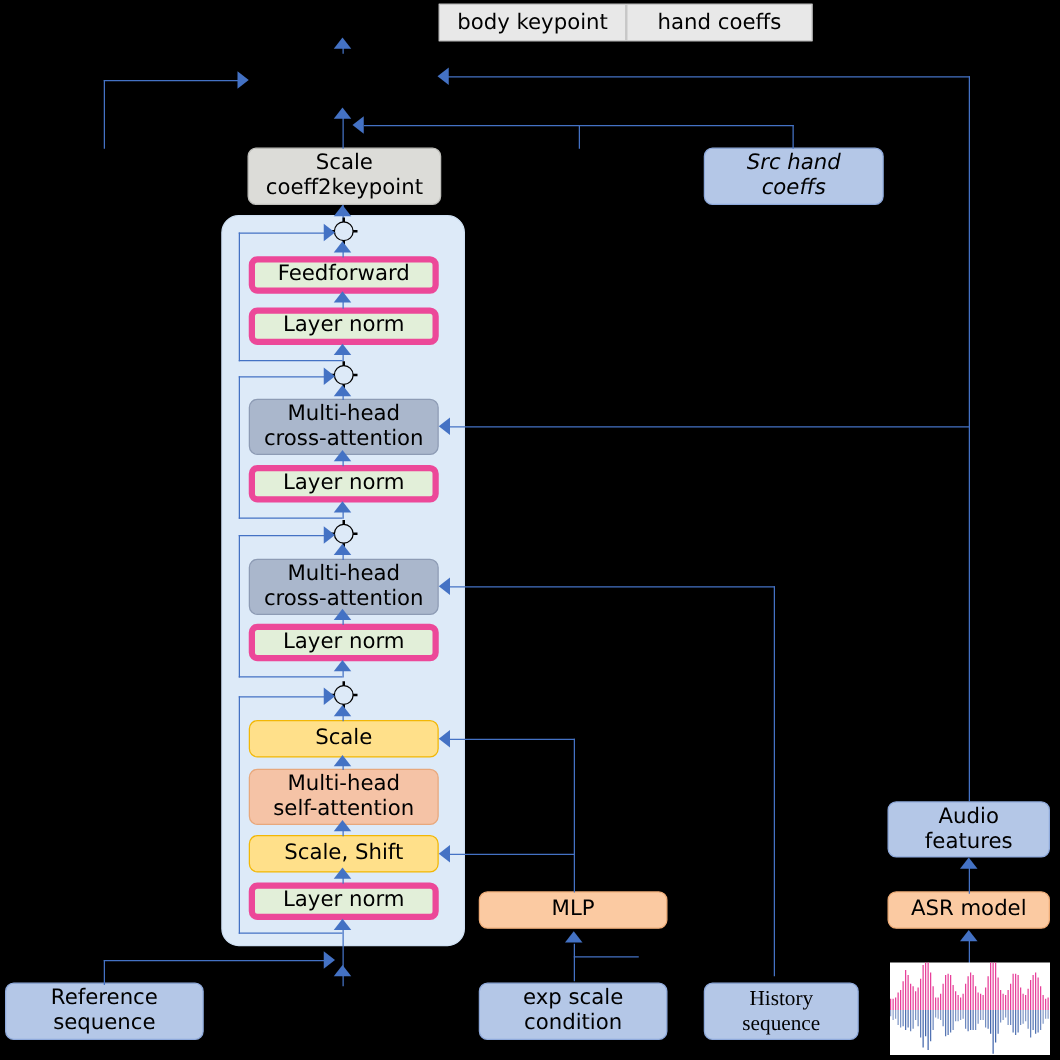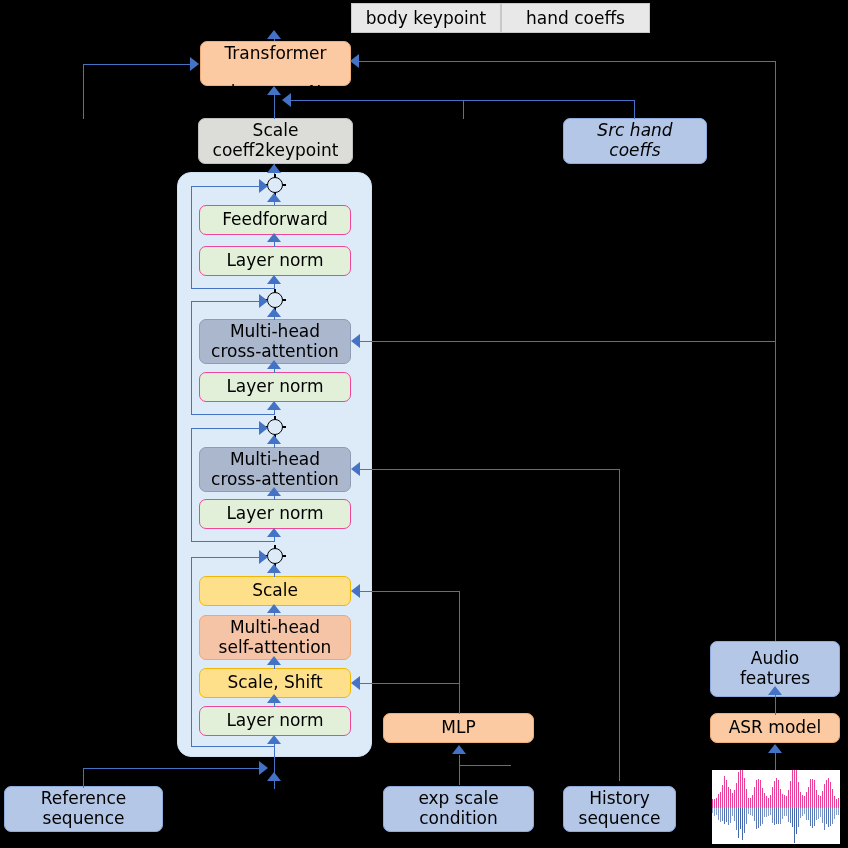--- a/index.html
+++ b/index.html
@@ -12,21 +12,21 @@
     position:absolute;box-sizing:border-box;display:flex;
     align-items:center;justify-content:center;text-align:center;
     border-radius:7px;line-height:1.15;color:#000;
     font-size:17px;white-space:pre-line;
   }
   .blue   {background:#b4c7e7;border:1px solid #8faadc;}
   .grey   {background:#dcdcd8;border:1px solid #bfbfbb;}
   .orange {background:#fbcaa2;border:1px solid #f0ad78;}
   .salmon {background:#f5c3a6;border:1px solid #e8a87c;}
   .yellow {background:#ffe08a;border:1px solid #f2b705;}
-  .green  {background:#e2efd9;border:1px solid #ec4899;}
+  .green  {background:#e2efd9;border:5px solid #ec4899;}
   .gblue  {background:#aab7cc;border:1px solid #8d9bb4;}
   .tab{
     position:absolute;box-sizing:border-box;display:flex;
     align-items:center;justify-content:center;
     background:#e8e8e8;border:1px solid #c8c8c8;
     font-size:17px;color:#000;
   }
   .panel{
     position:absolute;box-sizing:border-box;
     background:#ddeaf8;border:1px solid #cfe0f3;border-radius:14px;
@@ -53,26 +53,20 @@
 <body>
 
 <div id="canvas">
 
   <div class="tab" style="left:351px;top:3px;width:150px;height:30px;">body keypoint</div>
   <div class="tab" style="left:501px;top:3px;width:149px;height:30px;">hand coeffs</div>
 
   <div class="ln lnv" style="left:274px;top:33px;height:10px;"></div>
   <div class="ar au" style="left:267px;top:30px;"></div>
 
-  <div class="box orange" style="left:200px;top:41px;width:151px;height:45px;">
-    <span style="pointer-events:none;">
-      <span>Transformer</span><br>
-      <span>layers × </span><span class="italic">N</span>
-    </span>
-  </div>
 
   <div class="box grey" style="left:198px;top:118px;width:155px;height:46px;">Scale
 coeff2keypoint</div>
   <div class="box blue" style="left:563px;top:118px;width:144px;height:46px;font-style:italic;">Src hand
 coeffs</div>
 
   <div class="ln lnv" style="left:83px;top:64px;height:55px;"></div>
   <div class="ln lnh" style="left:83px;top:64px;width:110px;"></div>
   <div class="ar arr" style="left:190px;top:57px;"></div>
 
@@ -199,21 +193,21 @@
   <div class="ln lnv" style="left:459px;top:591px;height:123px;"></div>
   <div class="ln lnh" style="left:360px;top:591px;width:100px;"></div>
   <div class="ar al" style="left:351px;top:584px;"></div>
   <div class="ln lnh" style="left:360px;top:683px;width:100px;"></div>
   <div class="ar al" style="left:351px;top:676px;"></div>
 
   <div class="ln lnv" style="left:459px;top:755px;height:30px;"></div>
   <div class="ar au" style="left:452px;top:745px;"></div>
   <div class="ln lnh" style="left:459px;top:765px;width:52px;"></div>
 
-  <div class="box blue" style="left:710px;top:641px;width:130px;height:56px;text-align:center;">Audio
+  <div class="box blue" style="left:710px;top:641px;width:130px;height:45px;text-align:center;">Audio
 features</div>
   <div class="box orange" style="left:710px;top:713px;width:130px;height:30px;">ASR model</div>
   <div class="ln lnv" style="left:775px;top:690px;height:25px;"></div>
   <div class="ar au" style="left:768px;top:686px;"></div>
   <div class="ln lnv" style="left:775px;top:748px;height:32px;"></div>
   <div class="ar au" style="left:768px;top:744px;"></div>
 
   <div class="wave" style="left:712px;top:770px;width:128px;height:74px;">
     <div class="mid" style="top:38px;"></div>
   <div class="bt" style="left: 0px; width: 1.24px; top: 29.16px; height: 8.84px; background: rgb(232, 64, 154);"></div>
@@ -343,21 +337,21 @@
       <div class="bt" style="left: 124px; width: 1.24px; top: 28.94px; height: 9.06px; background: rgb(232, 64, 154);"></div>
       <div class="bb" style="left: 124px; width: 1.24px; top: 38px; height: 6.66px; opacity: 0.58; background: rgb(58, 95, 168);"></div>
       <div class="bt" style="left: 126px; width: 1.24px; top: 27.73px; height: 10.27px; background: rgb(232, 64, 154);"></div>
       <div class="bb" style="left: 126px; width: 1.24px; top: 38px; height: 7.03px; opacity: 0.6; background: rgb(58, 95, 168);"></div>
     </div>
 
   <div class="box blue" style="left:4px;top:786px;width:159px;height:46px;">Reference
 sequence</div>
   <div class="box blue" style="left:383px;top:786px;width:151px;height:46px;">exp scale
 condition</div>
-  <div class="box blue" style="left:563px;top:786px;width:113px;height:46px;">History
+  <div class="box blue" style="left:563px;top:786px;width:124px;height:46px;font-family:Liberation Serif, serif;">History
 sequence</div>
 
   <div class="ln lnv" style="left:83px;top:768px;height:20px;"></div>
   <div class="ln lnh" style="left:83px;top:768px;width:180px;"></div>
   <div class="ar arr" style="left:259px;top:761px;"></div>
 
   <div class="ln lnv" style="left:274px;top:777px;height:12px;"></div>
   <div class="ar au" style="left:267px;top:772px;"></div>
 
 </div>

